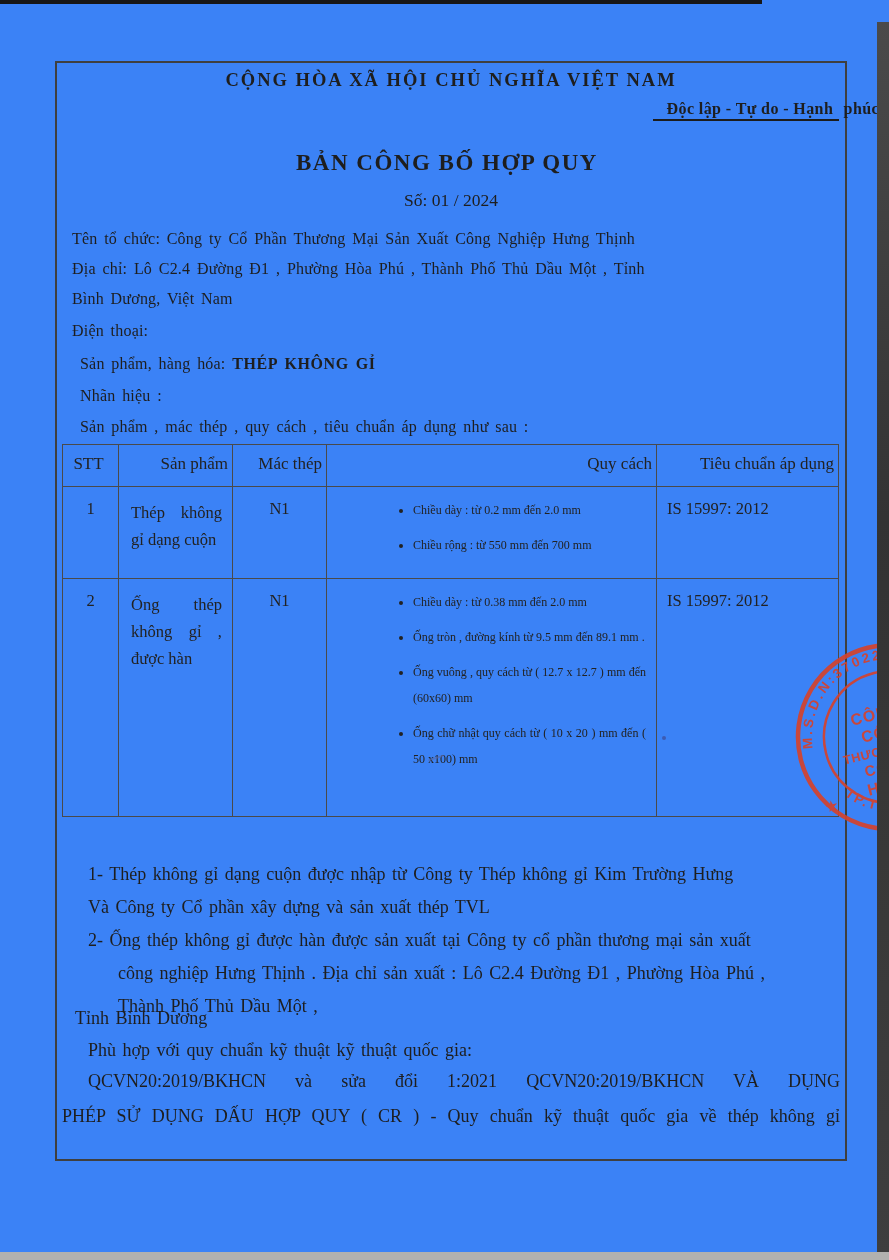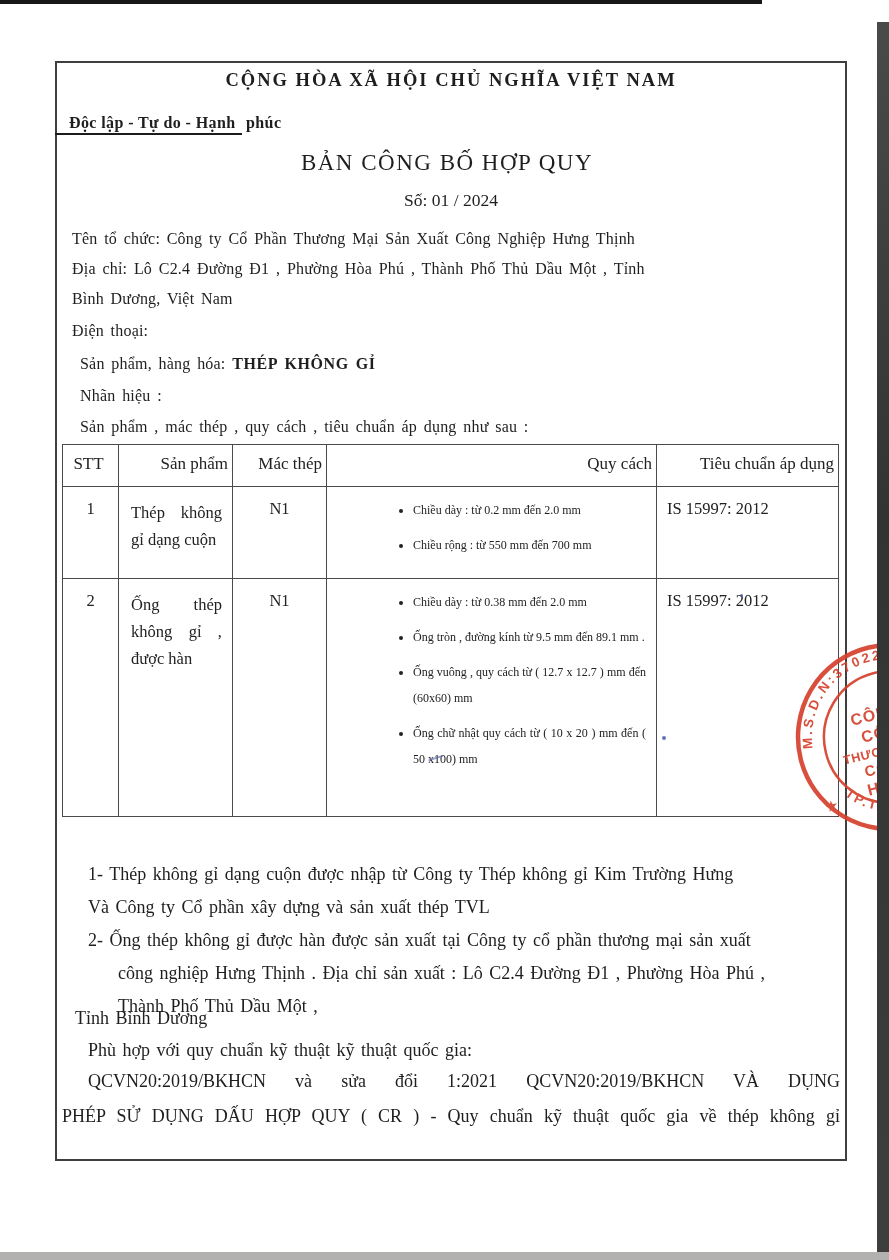--- a/index.html
+++ b/index.html
@@ -1,40 +1,40 @@
 <!DOCTYPE html>
 <html><head>
 <meta charset="utf-8">
 <style>
   * { margin:0; padding:0; box-sizing:border-box; }
   html,body { background:#e8e8e6; }
   .page {
     position:relative; width:889px; height:1260px; overflow:hidden;
-    background:#ffffff; color:#1e1e1e;
+    background:#3b82f6; color:#1e1e1e;
     font-family:"Liberation Serif","DejaVu Serif",serif;
   }
   
   .scan-top   { position:absolute; left:0; top:0; width:762px; height:4px; background:#171717; }
   .scan-right { position:absolute; left:877px; top:22px; width:12px; height:1238px;
                 background:linear-gradient(180deg,#4a4a4a,#333 40%,#3e3e3e); }
   .scan-bottom{ position:absolute; left:0; top:1252px; width:889px; height:8px; background:#b2b1af; }
   .ink-speck  { position:absolute; background:#3c51a3; border-radius:50%; opacity:.8; }
   .ink-dash   { position:absolute; width:16px; height:2px; background:#5a6aa8; opacity:.65; transform:rotate(-18deg); border-radius:2px; }
 
   .border-box { position:absolute; left:55px; top:61px; width:792px; height:1100px;
                 border:2px solid #3f3f3f; }
 
   
   .nat-title { position:absolute; left:55px; top:70px; width:792px; text-align:center;
                font-size:18.5px; font-weight:bold; letter-spacing:2px; }
-  .motto     { position:absolute; left:55px; top:114px; width:824px; text-align:left;
+  .motto     { position:absolute; left:55px; top:100px; width:824px; text-align:right;
                font-size:16px; font-weight:bold; letter-spacing:.4px; }
   .motto .u  { border-bottom:2px solid #1c1c1c; padding:0 6px 2px 14px; }
   .doc-title { position:absolute; left:55px; top:150px; width:784px; text-align:center;
-               font-size:23px; font-weight:normal; letter-spacing:1.5px; }
+               font-size:23px; font-weight:bold; letter-spacing:1.5px; }
   .doc-num   { position:absolute; left:55px; top:190px; width:792px; text-align:center;
                font-size:17.5px; }
 
   
   .p { position:absolute; font-size:16px; line-height:30px; word-spacing:2.5px; letter-spacing:.2px; }
   .p-org     { left:72px; top:224px; }
   .p-addr1   { left:72px; top:254px; }
   .p-addr2   { left:72px; top:284px; }
   .p-phone   { left:72px; top:316px; }
   .p-product { left:80px; top:349px; }

